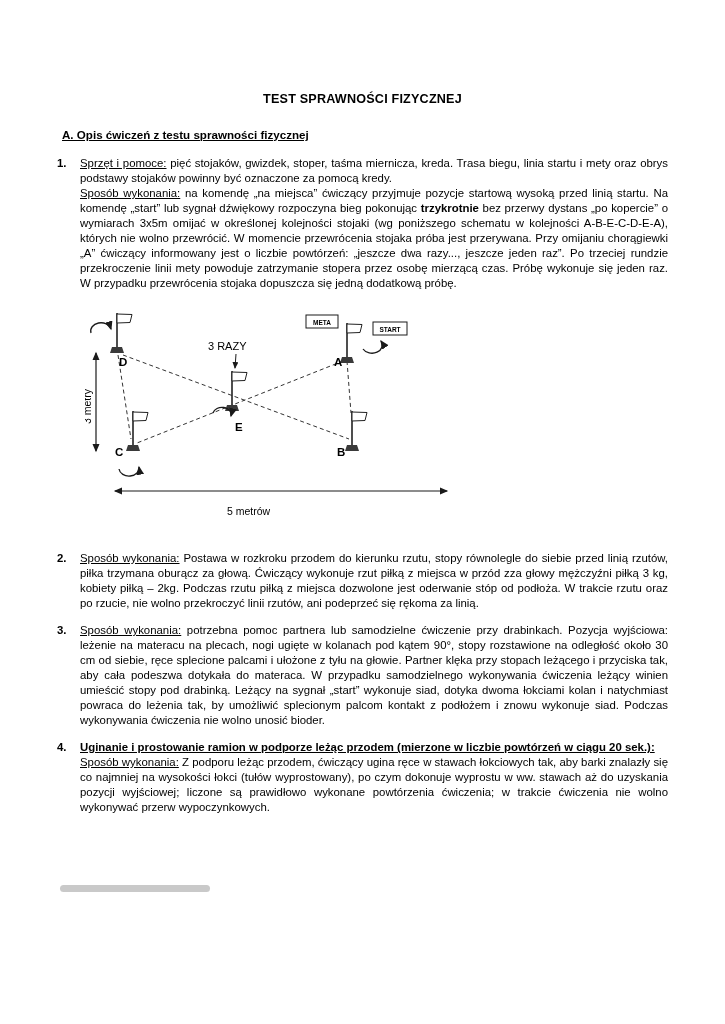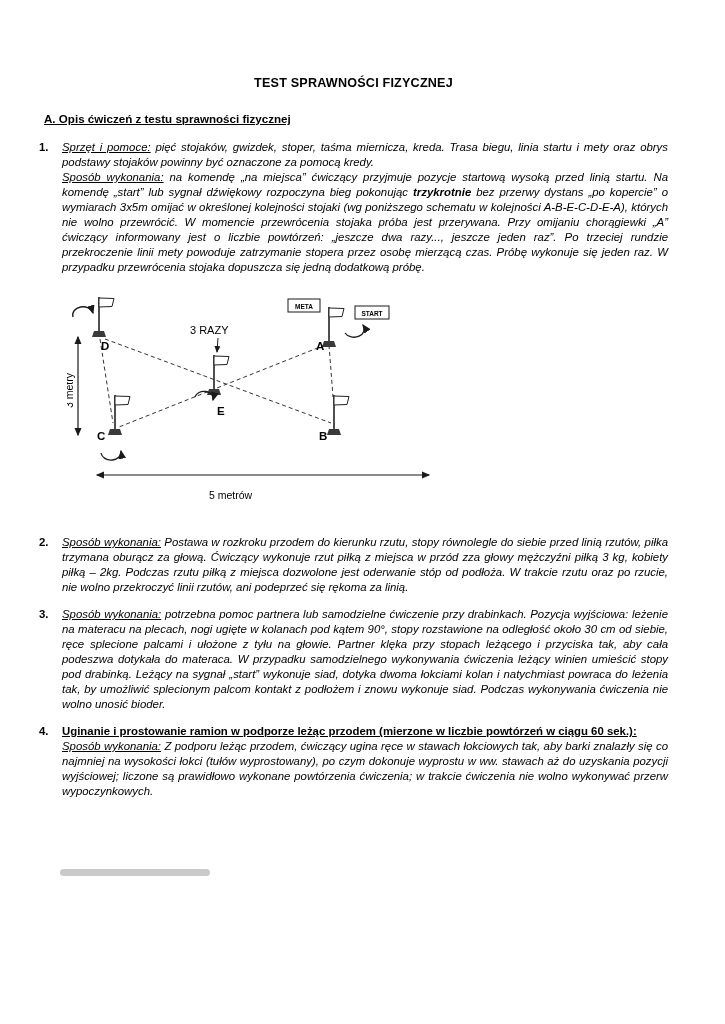--- a/index.html
+++ b/index.html
@@ -2,31 +2,32 @@
 <html><head>
 <meta charset="utf-8">
 <style>
   * { margin:0; padding:0; box-sizing:border-box; }
   html,body { background:#ffffff; }
   body { font-family:"Liberation Sans", sans-serif; color:#000; }
   .page {
     position:relative;
     width:725px; height:880px;
     background:#fff;
-    padding:76px 57px 0 39px;
+    padding:76px 57px 0 57px;
     font-size:11.4px; line-height:15px;
     overflow:hidden;
+    margin-top:16px;
   }
   .title { font-size:12.6px; font-weight:bold; text-align:center; margin-bottom:20px; letter-spacing:.2px; }
   .section { font-size:11.6px; font-weight:bold; text-decoration:underline; margin-left:5px; margin-bottom:14px; }
   .item { position:relative; padding-left:23px; margin-bottom:12px; }
   .num { position:absolute; left:0; top:0; font-weight:bold; }
   .item-head { text-align:justify; }
   .head-text { font-weight:bold; text-decoration:underline; }
-  .body p { text-align:justify;font-style:italic; }
+  .body p { text-align:justify; }
   .u { text-decoration:underline; }
   .b { font-weight:bold; }
   .diagram { margin:8px 0 16px 28px; }
   .diagram svg { display:block; }
   svg text { font-family:"Liberation Sans", sans-serif; fill:#000; }
   .dash  { stroke:#333; stroke-width:1; stroke-dasharray:4 3; }
   .meas  { stroke:#1a1a1a; stroke-width:1.2; }
   .thin  { stroke:#1a1a1a; stroke-width:1; }
   .curve { stroke:#1a1a1a; stroke-width:1.3; fill:none; }
   .sign  { fill:#fff; stroke:#1a1a1a; stroke-width:1; }
@@ -140,21 +141,21 @@
   <div class="item">
     <span class="num">3.</span>
     <div class="body">
       <p><span class="u">Sposób wykonania:</span><span> potrzebna pomoc partnera lub samodzielne ćwiczenie przy drabinkach. Pozycja wyjściowa: leżenie na materacu na plecach, nogi ugięte w kolanach pod kątem 90°, stopy rozstawione na odległość około 30 cm od siebie, ręce splecione palcami i ułożone z tyłu na głowie. Partner klęka przy stopach leżącego i przyciska tak, aby cała podeszwa dotykała do materaca. W przypadku samodzielnego wykonywania ćwiczenia leżący winien umieścić stopy pod drabinką. Leżący na sygnał „start” wykonuje siad, dotyka dwoma łokciami kolan i natychmiast powraca do leżenia tak, by umożliwić splecionym palcom kontakt z podłożem i znowu wykonuje siad. Podczas wykonywania ćwiczenia nie wolno unosić bioder.</span></p>
     </div>
   </div>
 
   <div class="item">
     <span class="num">4.</span>
     <div class="item-head">
-      <span class="head-text">Uginanie i prostowanie ramion w podporze leżąc przodem (mierzone w liczbie powtórzeń w ciągu 60 sek.):</span>
+      <span class="head-text">Uginanie i prostowanie ramion w podporze leżąc przodem (mierzone w liczbie powtórzeń w ciągu 20 sek.):</span>
     </div>
     <div class="body">
       <p><span class="u">Sposób wykonania:</span><span> Z podporu leżąc przodem, ćwiczący ugina ręce w stawach łokciowych tak, aby barki znalazły się co najmniej na wysokości łokci (tułów wyprostowany), po czym dokonuje wyprostu w ww. stawach aż do uzyskania pozycji wyjściowej; liczone są prawidłowo wykonane powtórzenia ćwiczenia; w trakcie ćwiczenia nie wolno wykonywać przerw wypoczynkowych.</span></p>
     </div>
   </div>
 
   <div class="scroll-thumb"></div>
 
 </div>
 

